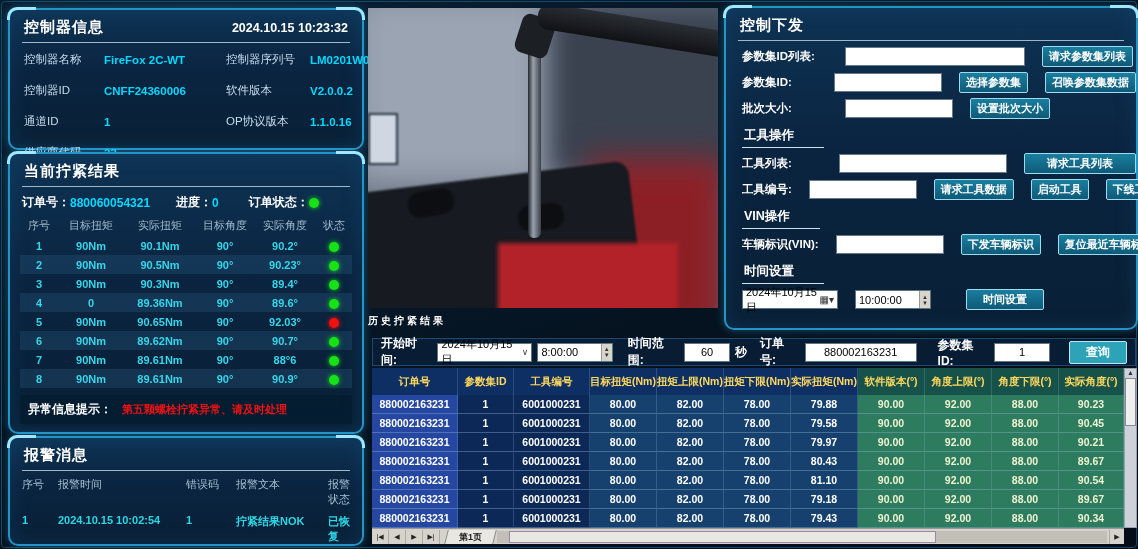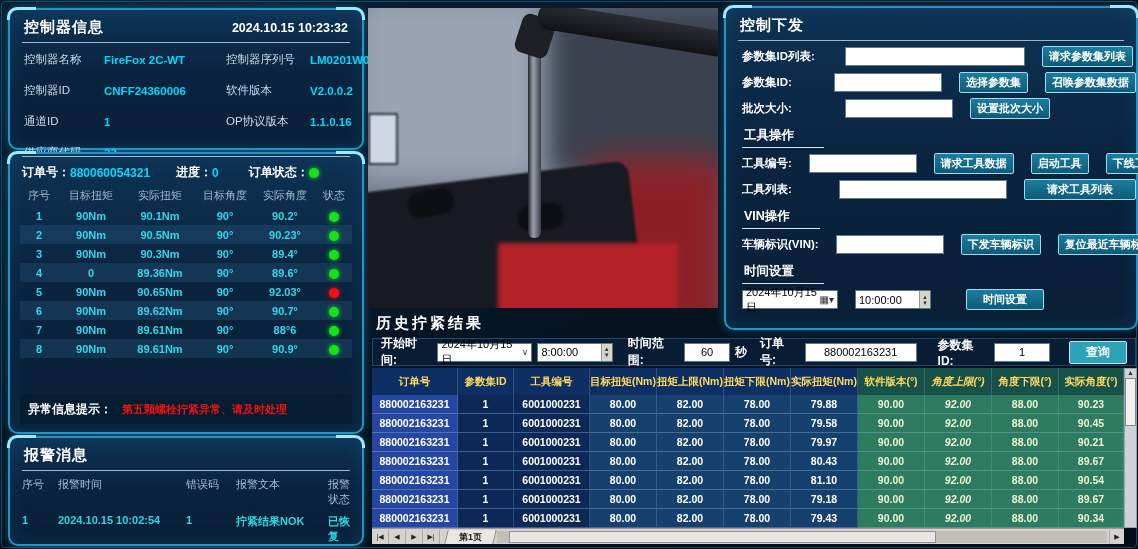--- a/index.html
+++ b/index.html
@@ -64,21 +64,21 @@
   .ph-monitor{left:0;top:105px;width:26px;height:48px;background:#cfd8e2;border:2px solid #2a3442;filter:blur(1px);}
   .ph-engine{left:-30px;top:170px;width:300px;height:160px;background:#171a20;border-radius:14px;transform:rotate(-7deg);filter:blur(1px);}
   .ph-port1,.ph-port2{width:46px;height:26px;background:#0c0e12;border-radius:12px;filter:blur(1px);}
   .ph-port1{left:40px;top:182px;transform:rotate(-10deg);}
   .ph-port2{left:150px;top:196px;transform:rotate(-6deg);}
   .ph-red{left:130px;top:235px;width:180px;height:70px;background:#b22228;filter:blur(2px);}
   .ph-shaft{left:160px;top:20px;width:13px;height:210px;background:linear-gradient(90deg,#23262c,#9aa1ab 40%,#3a3f47);border-radius:6px;}
   .ph-joint{left:150px;top:8px;width:34px;height:40px;background:#1c1f24;border-radius:8px;transform:rotate(18deg);}
   .ph-handle{left:170px;top:-6px;width:220px;height:26px;background:linear-gradient(180deg,#2a2d33,#101215);border-radius:12px;transform:rotate(9deg);transform-origin:left center;}
 
-  .h-title{position:absolute;left:376px;top:314px;font-size:15px;font-weight:bold;color:#fff;letter-spacing:3px;}
+  .h-title{position:absolute;left:368px;top:314px;font-size:10px;font-weight:bold;color:#fff;letter-spacing:3px;}
 
   
   .qbar{position:absolute;left:372px;top:338px;width:764px;height:28px;background:#081c33;
         border:1px solid #1d4a72;box-sizing:border-box;display:flex;align-items:center;gap:5px;
         padding:0 8px;font-size:12px;color:#fff;font-weight:bold;}
   .wbox{background:#fff;color:#000;font-weight:normal;font-size:11px;height:19px;display:flex;align-items:center;
         border:1px solid #5f7582;box-sizing:border-box;padding:0 3px;}
   .winput{background:#fff;color:#000;font-size:11px;height:19px;border:1px solid #5f7582;box-sizing:border-box;
           text-align:center;font-family:"Liberation Sans",sans-serif;}
   .spin{display:flex;flex-direction:column;justify-content:center;font-size:6px;line-height:6px;color:#333;
@@ -92,21 +92,21 @@
   
   .htable{position:absolute;left:372px;top:368px;width:752px;}
   .hhead{display:flex;height:27px;}
   .hhead .cell{display:flex;align-items:center;justify-content:center;color:#ffd95e;font-weight:bold;font-size:10.5px;
                background:#0e2f63;border-right:1px solid rgba(140,180,210,.25);box-sizing:border-box;}
   .hhead .cell.ang{background:#17524a;}
   .hrow{display:flex;height:19px;}
   .hrow .cell{display:flex;align-items:center;justify-content:center;font-size:10.5px;font-weight:bold;color:#fff;
               border-right:1px solid rgba(140,180,210,.25);border-bottom:1px solid rgba(140,180,210,.4);box-sizing:border-box;}
   .hc0{width:86px;}.hc1{width:56px;}.hc2{width:76px;}.hc3{width:67px;}.hc4{width:67px;}.hc5{width:67px;}
-  .hc6{width:67px;}.hc7{width:67px;}.hc8{width:67px;font-style:italic;}.hc9{width:67px;}.hc10{width:65px;}
+  .hc6{width:67px;}.hc7{width:67px;}.hc8{width:67px;}.hc9{width:67px;}.hc10{width:65px;}
   .hrow .hc0{background:#2547a2;}
   .hrow .hc1,.hrow .hc2{background:#0b2857;}
   .hrow .hc3,.hrow .hc4,.hrow .hc5,.hrow .hc6{background:#16406d;}
   .hrow .hc7,.hrow .hc8,.hrow .hc9,.hrow .hc10{background:#2e7c60;color:#eef3cf;}
 
   
   .vscroll{position:absolute;left:1124px;top:368px;width:13px;height:160px;background:#cdd2d8;border:1px solid #98a2ac;
            box-sizing:border-box;display:flex;flex-direction:column;align-items:center;font-size:7px;color:#333;}
   .vthumb{width:9px;height:46px;background:#f0f0ee;border:1px solid #889;margin-top:2px;}
 
@@ -164,20 +164,23 @@
         <span class="i-label">通道ID</span>
         <span class="i-value">1</span>
         <span class="i-label">OP协议版本</span>
         <span class="i-value">1.1.0.16</span>
         <span class="i-label">供应商代码</span>
         <span class="i-value">23</span>
       </div>
   </section>
 
   <section class="panel p2">
+    <div class="p-head">
+      <span class="p-title">当前拧紧结果</span>
+    </div>
     <div class="rule"></div>
     <div class="order-line">
       <span>订单号：</span>
       <span class="cy order-no">880060054321</span>
       <span>进度：</span>
       <span class="cy prog-val">0</span>
       <span>订单状态：</span>
       <span class="dot ok"></span>
     </div>
     <div class="cur-head" id="cur-head">
@@ -469,30 +472,30 @@
       <button class="btn">召唤参数集数据</button>
     </div>
     <div class="cp-row">
       <span class="cp-label lb-w">批次大小:</span>
       <input class="cp-input in-med" style="">
       <button class="btn">设置批次大小</button>
     </div>
 
     <div class="sec-row"><span class="sec-h">工具操作</span></div>
     <div class="cp-row">
+      <span class="cp-label lb-w">工具列表:</span>
+      <input class="cp-input in-wide" style="">
+      <button class="btn btn-wide">请求工具列表</button>
+    </div>
+    <div class="cp-row">
       <span class="cp-label lb-w">工具编号:</span>
       <input class="cp-input in-med" style="">
       <button class="btn">请求工具数据</button>
       <button class="btn">启动工具</button>
       <button class="btn">下线工具</button>
-    </div>
-    <div class="cp-row">
-      <span class="cp-label lb-w">工具列表:</span>
-      <input class="cp-input in-wide" style="">
-      <button class="btn btn-wide">请求工具列表</button>
     </div>
 
     <div class="sec-row"><span class="sec-h">VIN操作</span></div>
     <div class="cp-row">
       <span class="cp-label lb-vin">车辆标识(VIN):</span>
       <input class="cp-input in-med" style="">
       <button class="btn">下发车辆标识</button>
       <button class="btn">复位最近车辆标识</button>
     </div>
 

